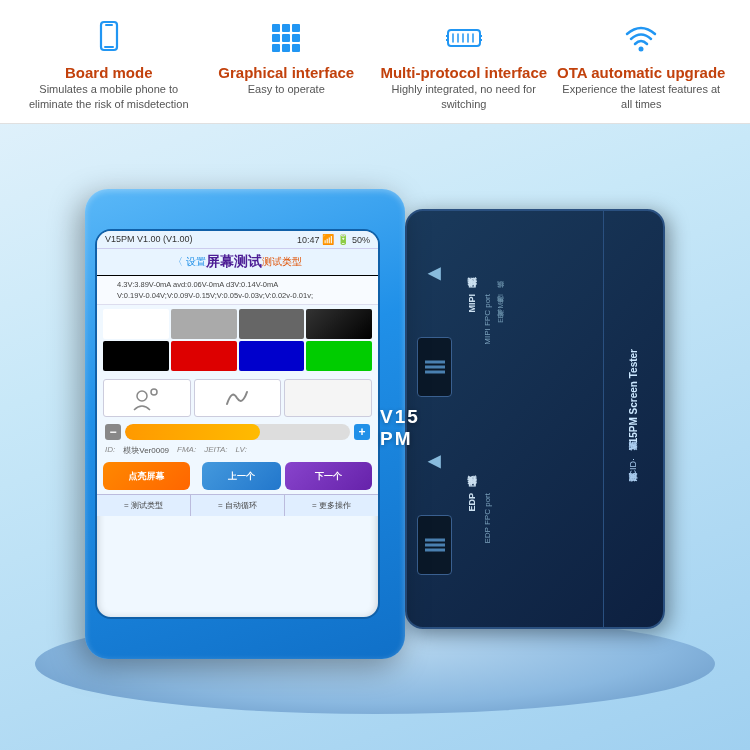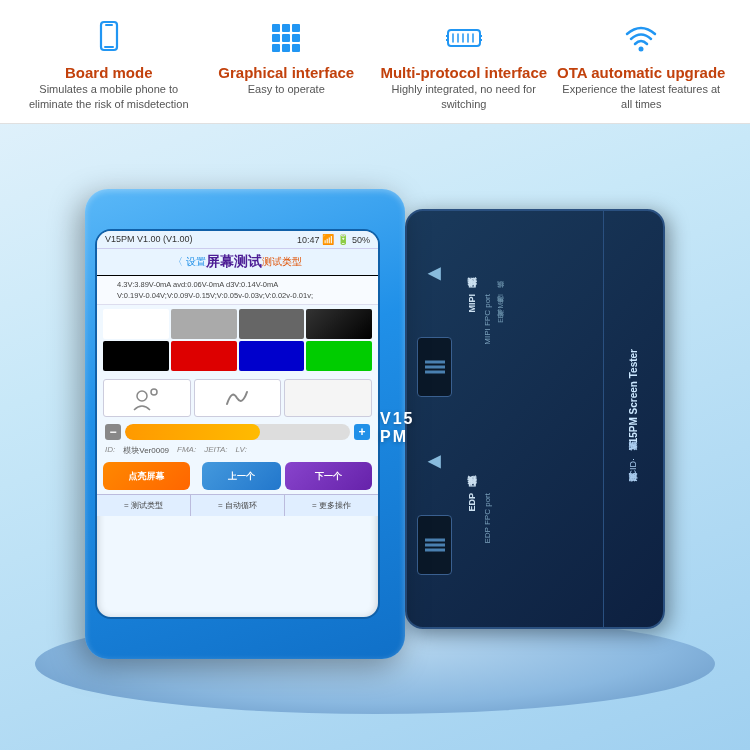--- a/index.html
+++ b/index.html
@@ -316,21 +316,21 @@
     .bottom-menu-item {
       flex: 1;
       padding: 5px 2px;
       border-right: 1px solid #bbd;
     }
     .bottom-menu-item:last-child { border-right: none; }
 
     
     .device-label {
       color: white;
-      font-size: 16px;
+      font-size: 19px;
       font-weight: bold;
       letter-spacing: 2px;
       margin-top: 8px;
       text-shadow: 0 1px 4px rgba(0,0,0,0.3);
     }
   </style>
 </head>
 <body>
 
 <div class="features-bar">

